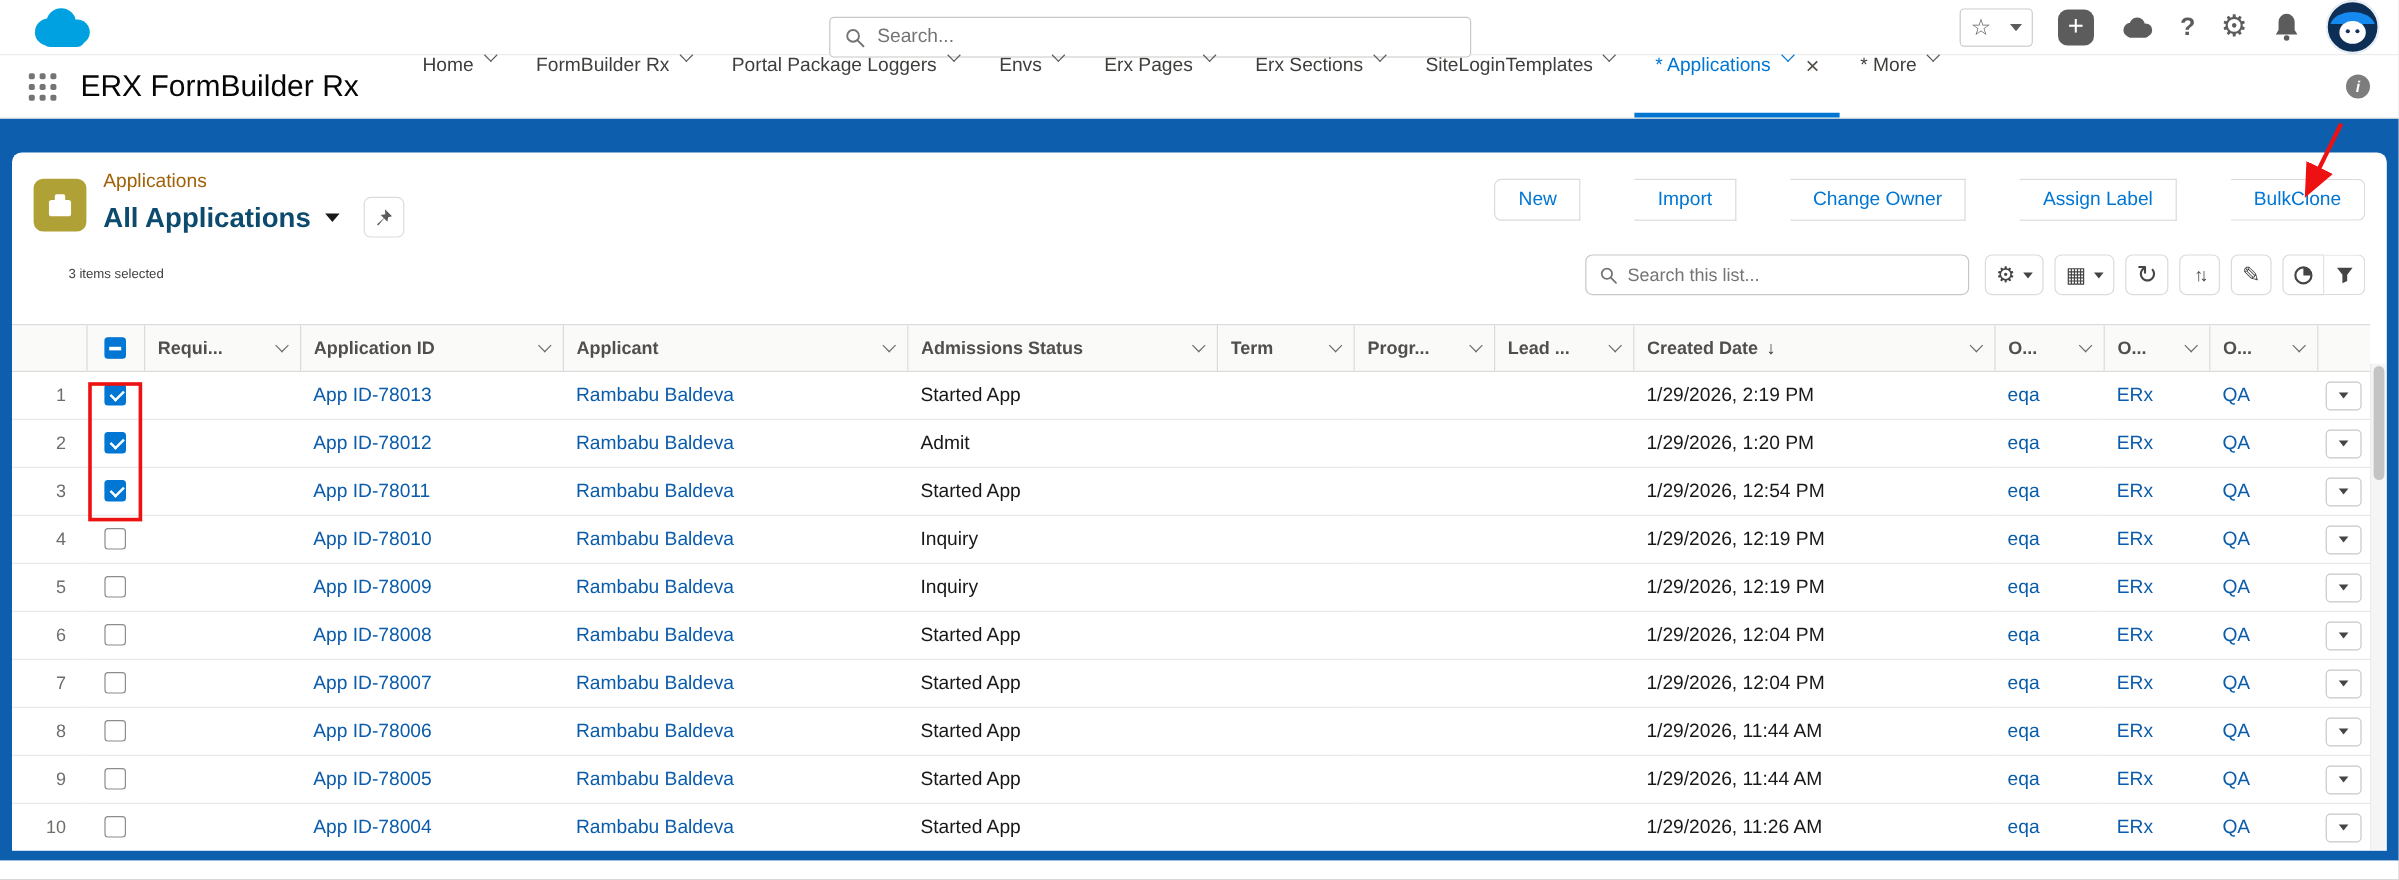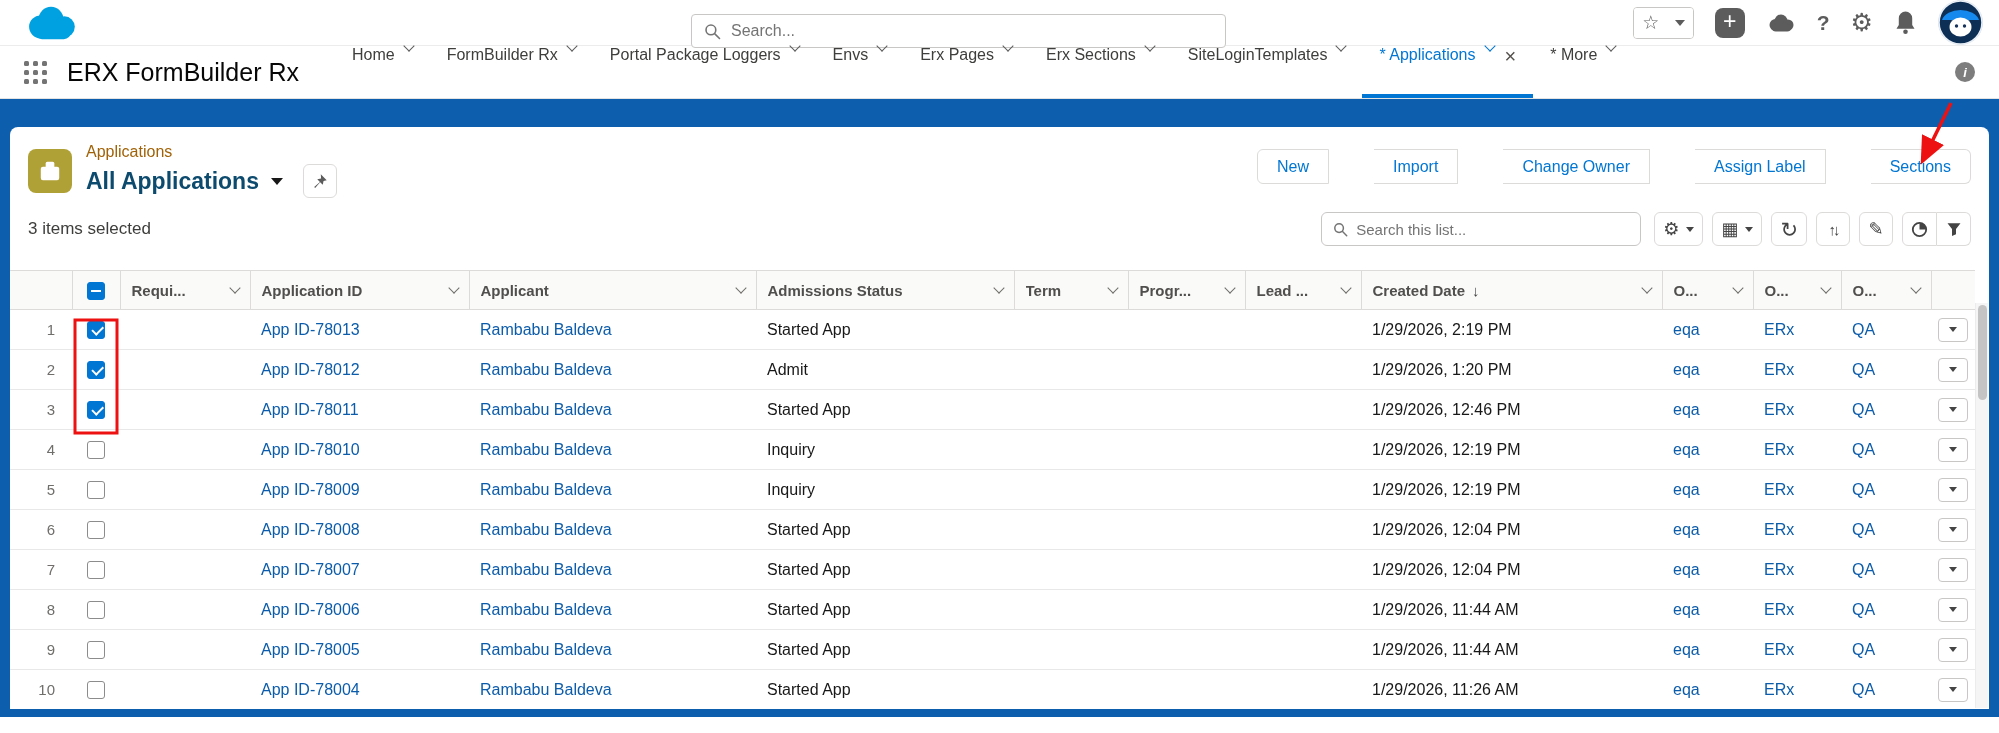--- a/index.html
+++ b/index.html
@@ -56,21 +56,21 @@
   .view-row{display:flex;align-items:center;gap:12px;}
   .view-name{font-size:23px;font-weight:bold;color:#0c4a6e;cursor:pointer;}
   .view-caret{width:0;height:0;border-left:6.5px solid transparent;border-right:6.5px solid transparent;border-top:7.5px solid #181818;cursor:pointer;}
   .pin-btn{width:34px;height:34px;border:1px solid #dddbda;border-radius:6px;background:#fff;display:flex;align-items:center;justify-content:center;cursor:pointer;margin-left:8px;line-height:0;}
   .btn-group{display:flex;margin-top:6px;gap:45px;}
   .act-btn{height:35px;padding:0 19px;background:#fff;border:1px solid #dddbda;border-left-width:0;color:var(--brand-blue);font-size:16px;cursor:pointer;font-family:inherit;white-space:nowrap;}
   .act-btn:first-child{border-left-width:1px;border-radius:6px 0 0 6px;}
   .act-btn:last-child{border-radius:0 6px 6px 0;}
 
   .controls-row{display:flex;justify-content:space-between;align-items:center;padding:0 18px 24px;}
-  .selected-count{font-size:17px;color:#3e3e3c;}
+  .selected-count{font-size:11px;color:#3e3e3c;margin-left:29px;}
   .controls-right{display:flex;align-items:center;gap:9px;}
   .list-search{width:320px;height:34px;border:1px solid #c9c7c5;border-radius:6px;display:flex;align-items:center;padding:0 11px;background:#fff;margin-right:4px;}
   .list-search input{font-size:15px;margin-left:8px;}
   .tool-btn{height:34px;min-width:34px;border:1px solid #dddbda;border-radius:6px;background:#fff;color:#444;display:flex;align-items:center;justify-content:center;gap:7px;cursor:pointer;font-size:18px;padding:0 8px;line-height:1;}
   .tglyph{font-size:18px;line-height:1;color:#444;}
   .tglyph.big{font-size:21px;}
   .tglyph.narrow{letter-spacing:-3px;font-size:15px;font-weight:bold;}
   .tool-pair{display:flex;}
   .tool-pair .tool-btn{border-radius:0;border-left-width:0;}
   .tool-pair .tool-btn:first-child{border-radius:6px 0 0 6px;border-left-width:1px;}
@@ -261,21 +261,21 @@
                   </svg>
               </button>
             </div>
           </div>
         </div>
         <div class="btn-group">
             <button class="act-btn">New</button>
             <button class="act-btn">Import</button>
             <button class="act-btn">Change Owner</button>
             <button class="act-btn">Assign Label</button>
-            <button class="act-btn">Sections</button>
+            <button class="act-btn">BulkClone</button>
           </div>
       </div>
 
       <div class="controls-row">
         <span class="selected-count">3 items selected</span>
         <div class="controls-right">
           <div class="list-search">
             <span style="line-height:0;">
               <svg width="15" height="15" viewBox="0 0 16 16">
                   <circle cx="6.5" cy="6.5" r="4.6" fill="none" stroke="#747474" stroke-width="1.6"></circle>
@@ -480,21 +480,21 @@
             <tr>
     <td class="num-col"><span>3</span></td>
     <td class="cb-col"><span class="cb checked"></span></td>
     <td><span></span></td>
     <td><a class="lnk">App ID-78011</a></td>
     <td><a class="lnk">Rambabu Baldeva</a></td>
     <td><span>Started App</span></td>
     <td><span></span></td>
     <td><span></span></td>
     <td><span></span></td>
-    <td><span>1/29/2026, 12:46 PM</span></td>
+    <td><span>1/29/2026, 12:54 PM</span></td>
     <td><a class="lnk">eqa</a></td>
     <td><a class="lnk">ERx</a></td>
     <td><a class="lnk">QA</a></td>
     <td class="action-col"><button class="row-action">
                   <span class="tri-down small"></span>
                 </button></td>
   </tr>
             <tr>
     <td class="num-col"><span>4</span></td>
     <td class="cb-col"><span class="cb"></span></td>

